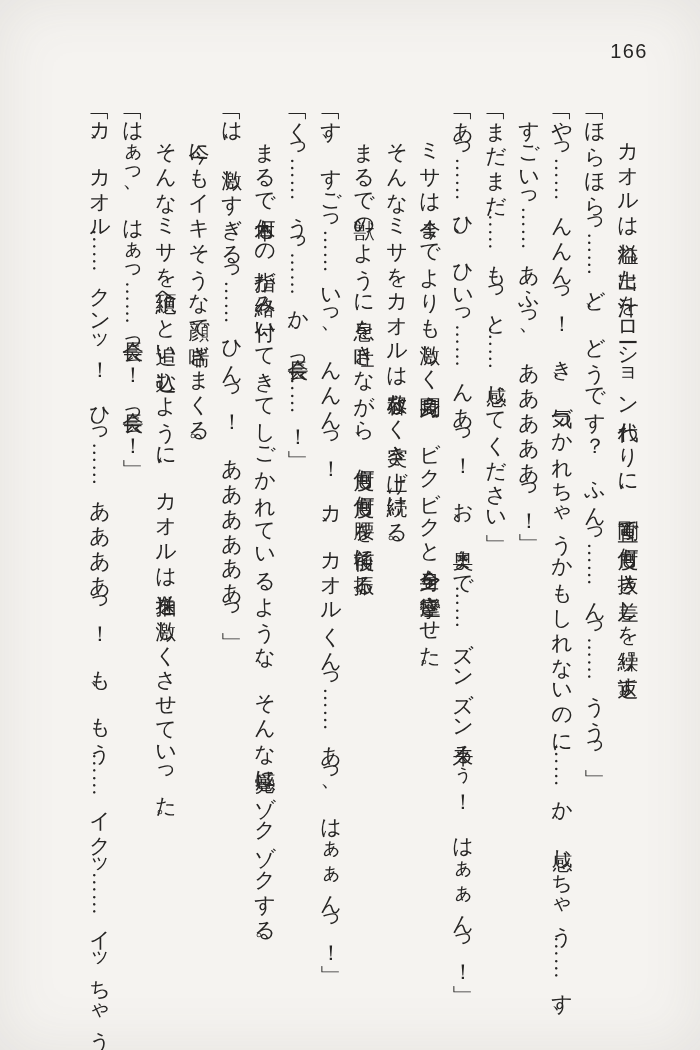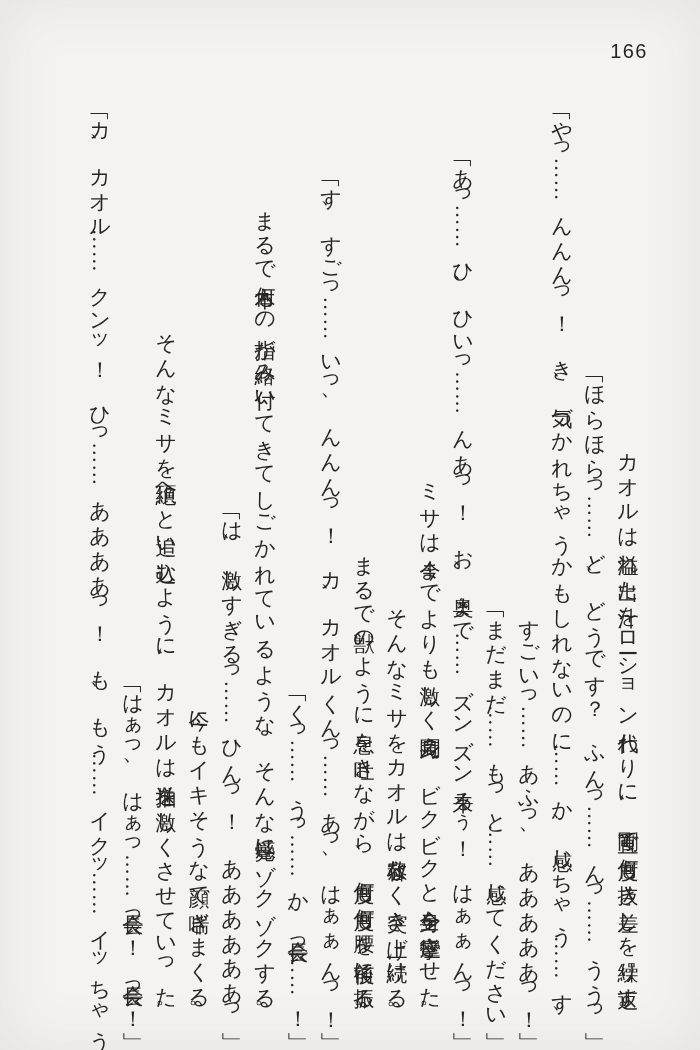--- a/index.html
+++ b/index.html
@@ -7,21 +7,20 @@
     padding: 0;
   }
   .page {
     position: relative;
     width: 700px;
     height: 1050px;
     background: #f5f3f0;
     box-shadow: inset 0 0 60px rgba(90, 85, 78, 0.10);
     overflow: hidden;
     font-family: "Liberation Serif", "DejaVu Serif", serif;
-    text-align: right;
   }
   .page-number {
     position: absolute;
     top: 40px;
     right: 52px;
     font-size: 20px;
     letter-spacing: 1.5px;
     color: #262524;
     font-family: "Liberation Sans", "DejaVu Sans", sans-serif;
   }

